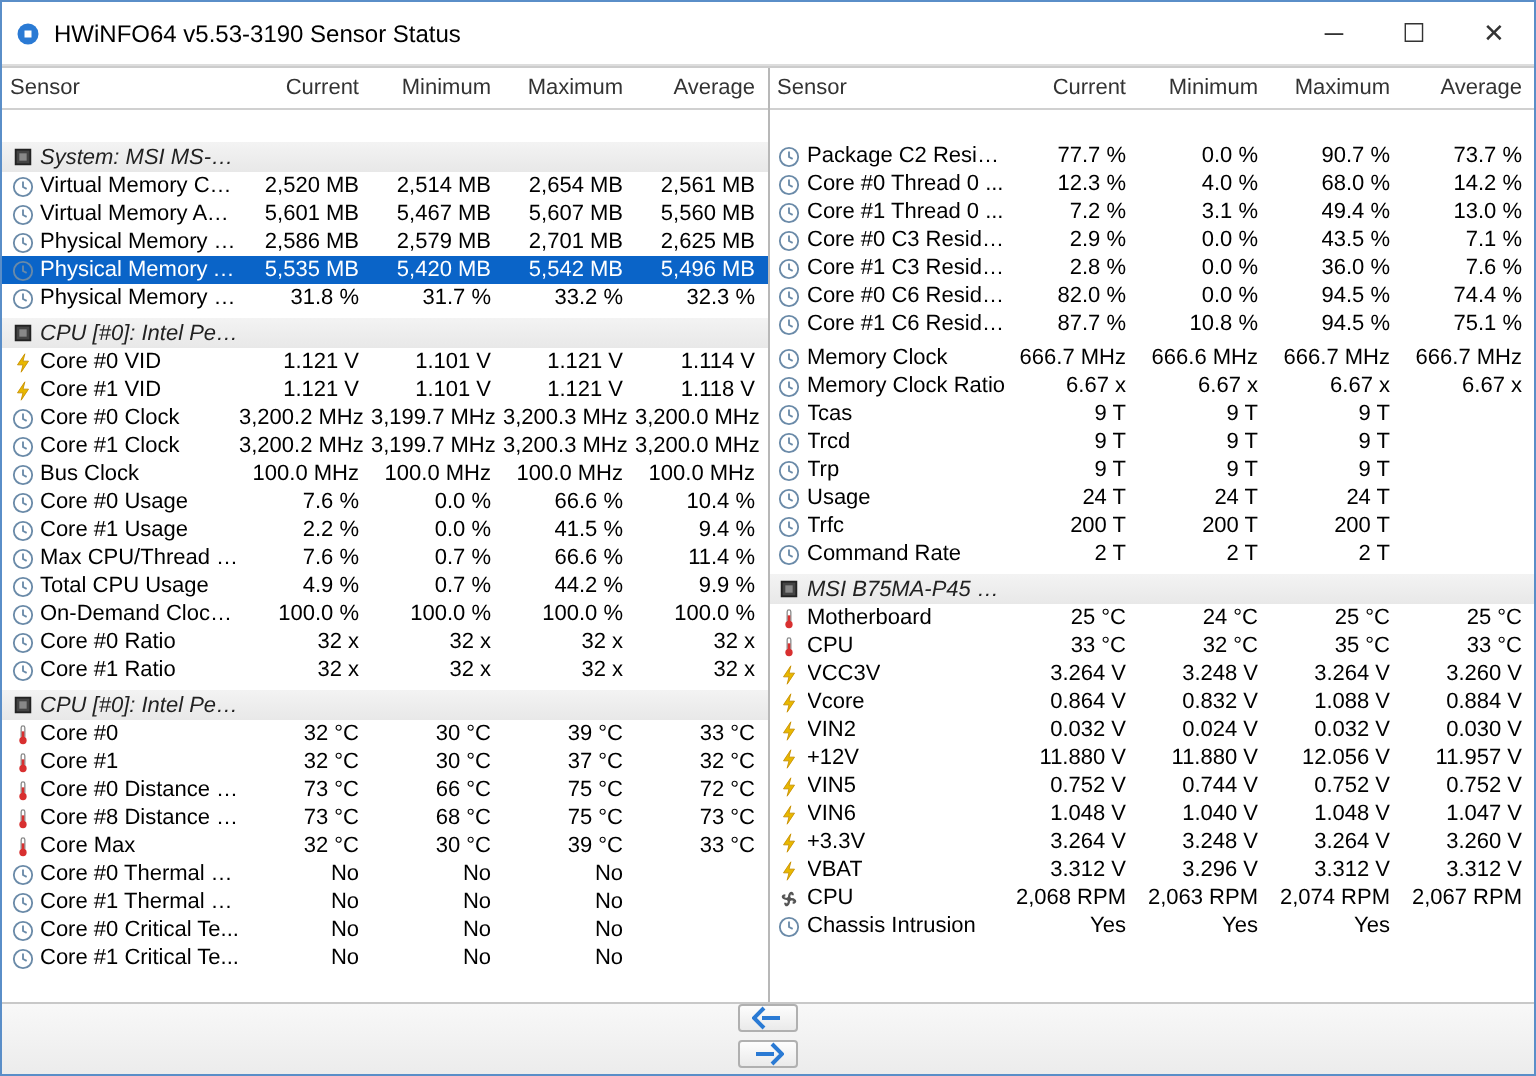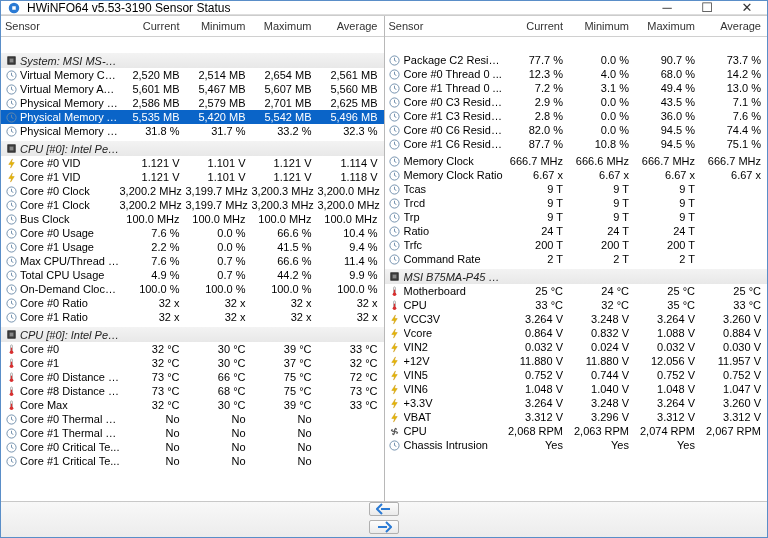--- a/index.html
+++ b/index.html
@@ -1,17 +1,17 @@
 <!DOCTYPE html>
 <html><head>
 <meta charset="utf-8">
 <style>
 *{box-sizing:border-box;margin:0;padding:0;font-family:"Segoe UI",Tahoma,sans-serif;font-size:11px;}
 body{background:#fff;width:768px;height:538px;overflow:hidden;display:flex;flex-direction:column;border:1px solid #5a8ec8;}
-.titlebar{height:14px;background:#fff;display:flex;align-items:center;padding-left:6px;border-bottom:1px solid #ddd;}
+.titlebar{height:32px;background:#fff;display:flex;align-items:center;padding-left:6px;border-bottom:1px solid #ddd;}
 .titlebar .icon{width:14px;height:14px;margin-right:6px;display:inline-flex;align-items:center;justify-content:center;}
 .titlebar .title{flex:1;font-size:12px;}
 .winbtns{display:flex;}
 .winbtn{width:40px;height:26px;display:flex;align-items:center;justify-content:center;font-family:Arial;font-size:13px;color:#333;}
 .content{flex:1;display:flex;overflow:hidden;border-top:1px solid #ccc;}
 .pane{flex:1;display:flex;flex-direction:column;overflow:hidden;gap:16px;}
 .pane:first-child{border-right:1px solid #b8b8b8;}
 .header-row{display:flex;background:#fff;border-bottom:1px solid #d0d0d0;height:21px;align-items:center;font-size:11px;color:#333;}
 .col-sensor{flex:1 1 auto;padding-left:4px;min-width:0;}
 .col-v{width:66px;text-align:right;padding-right:6px;flex-shrink:0;}
@@ -694,21 +694,21 @@
           <div class="col-v"></div>
         </div>
         <div class="row">
           <div class="col-sensor">
             <span class="ic">
               <svg viewBox="0 0 12 12">
                 <circle cx="6" cy="6" r="5" fill="none" stroke="#6a8aa8" stroke-width="1"></circle>
                 <path d="M6 3v3l2 1" stroke="#6a8aa8" stroke-width="1" fill="none"></path>
               </svg>
             </span>
-            <span class="lbl">Ratio</span>
+            <span class="lbl">Usage</span>
           </div>
           <div class="col-v">24 T</div>
           <div class="col-v">24 T</div>
           <div class="col-v">24 T</div>
           <div class="col-v"></div>
         </div>
         <div class="row">
           <div class="col-sensor">
             <span class="ic">
               <svg viewBox="0 0 12 12">

